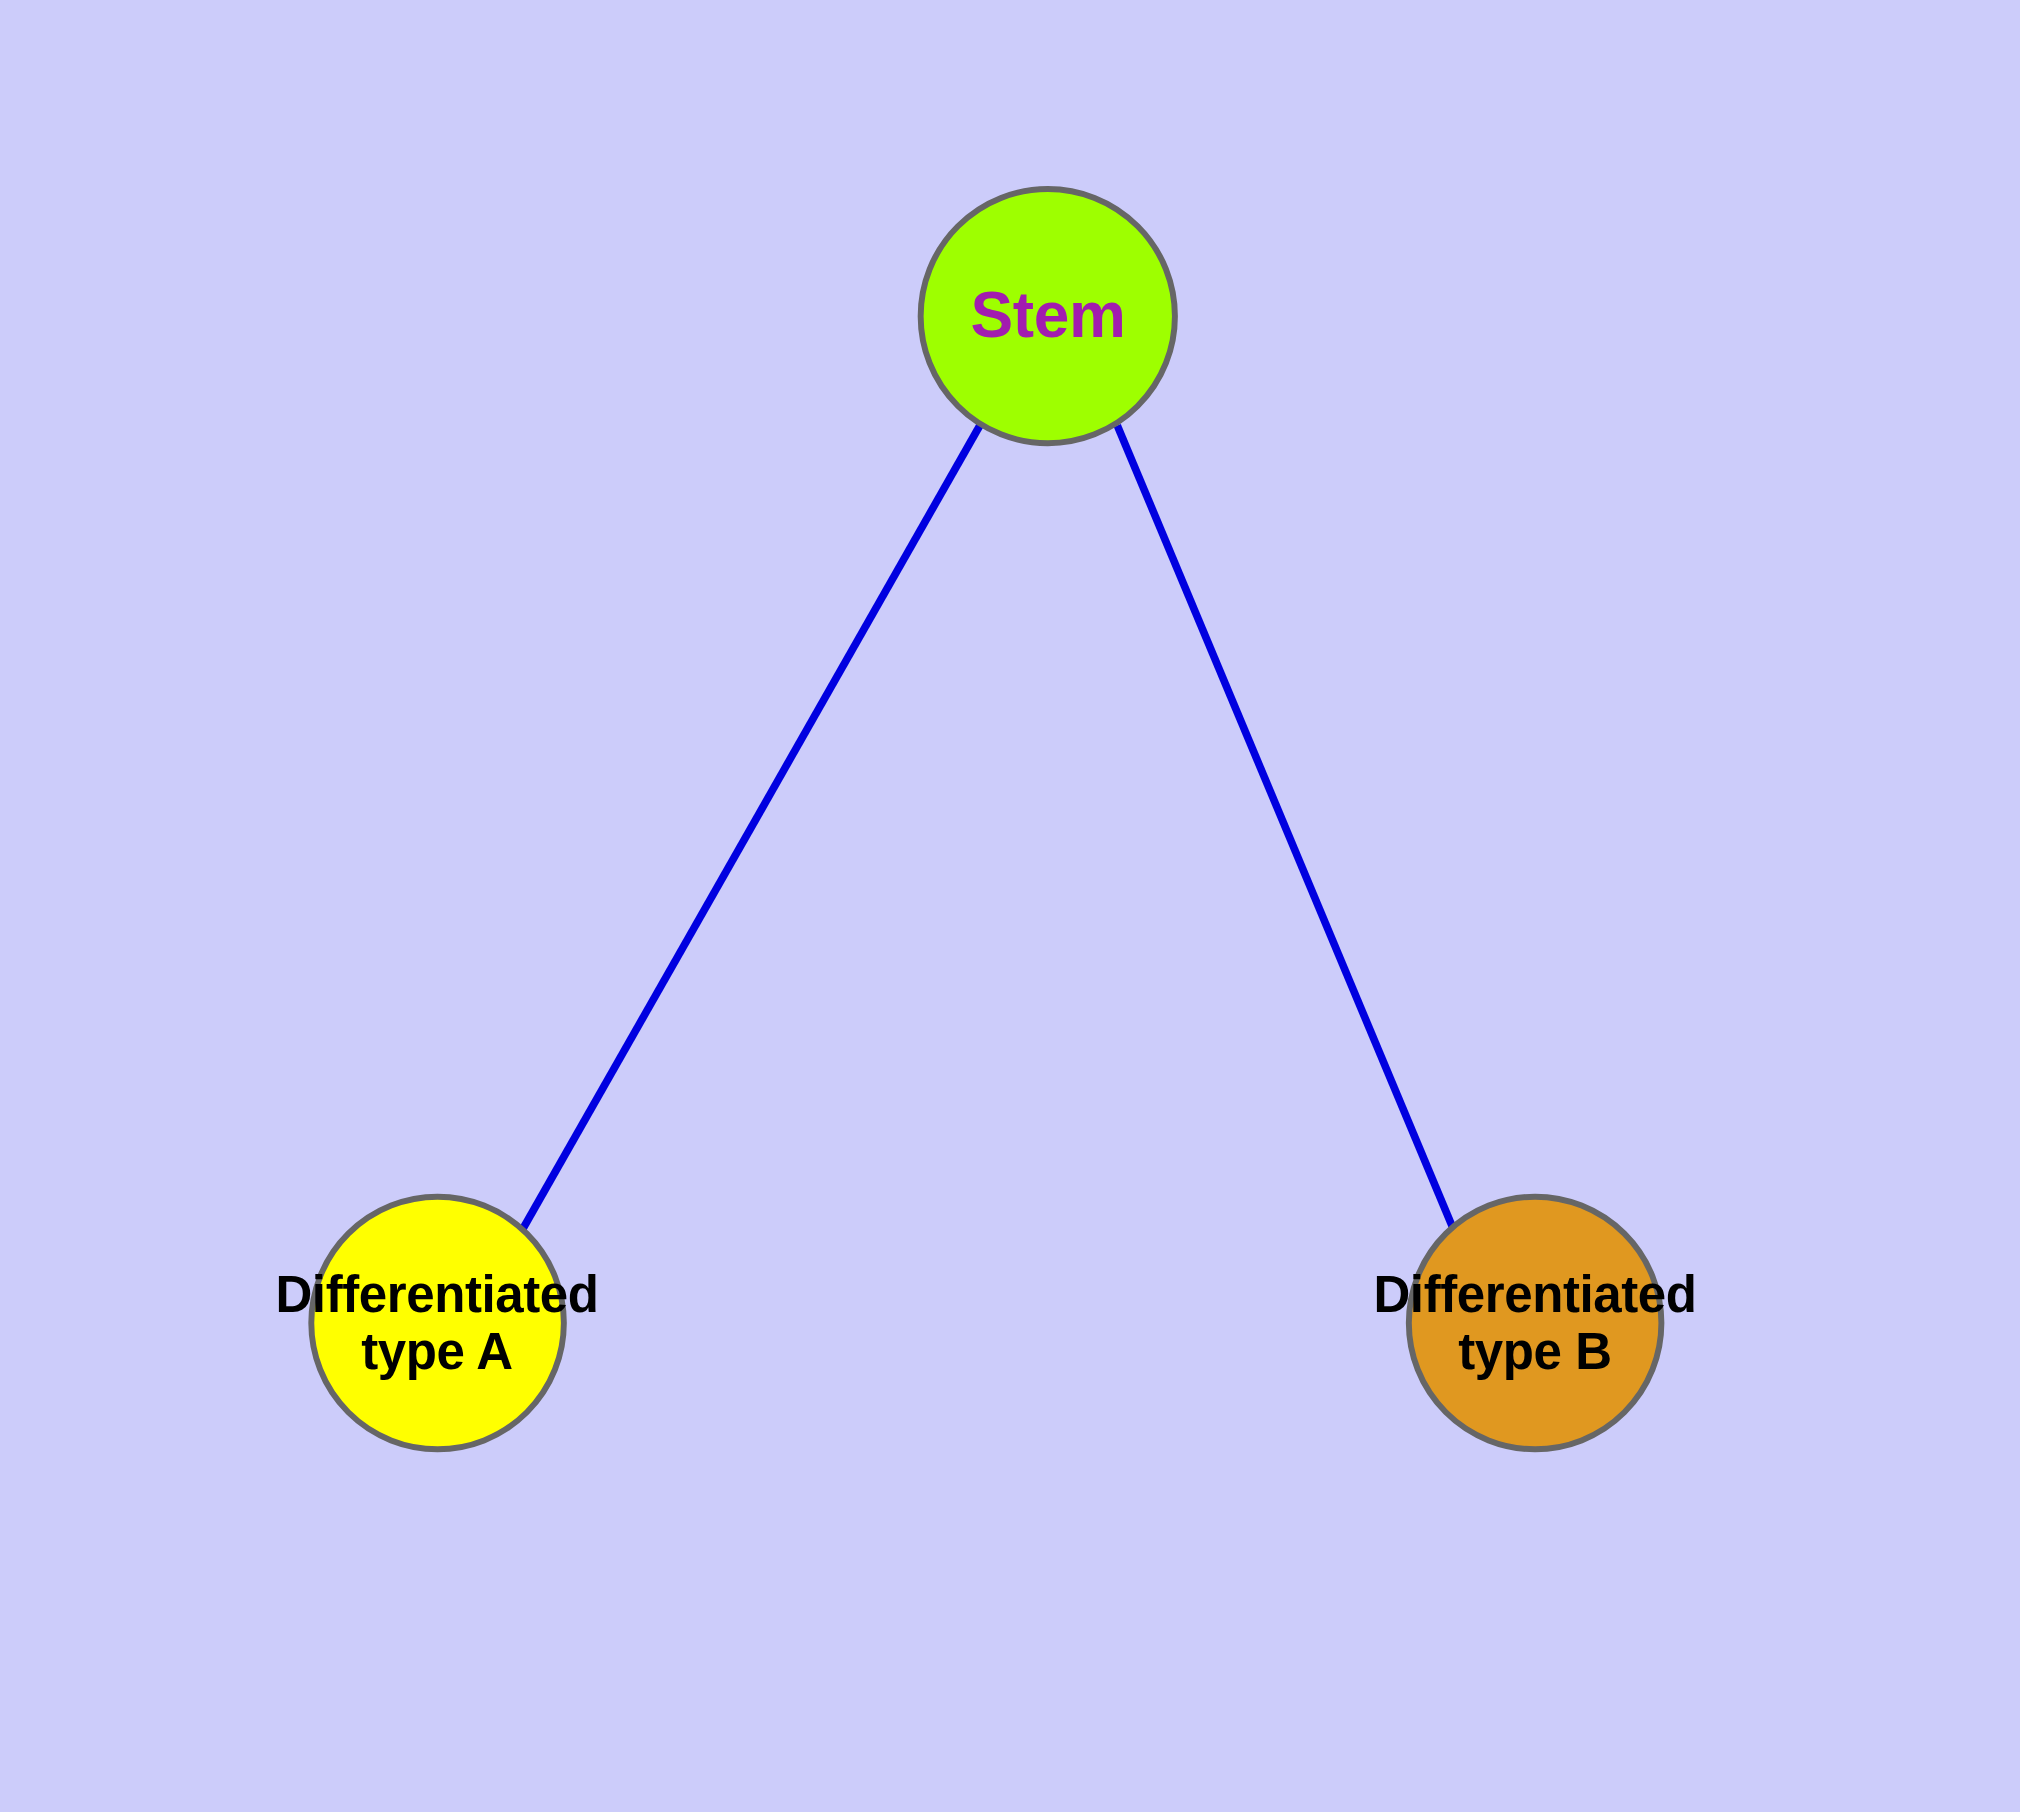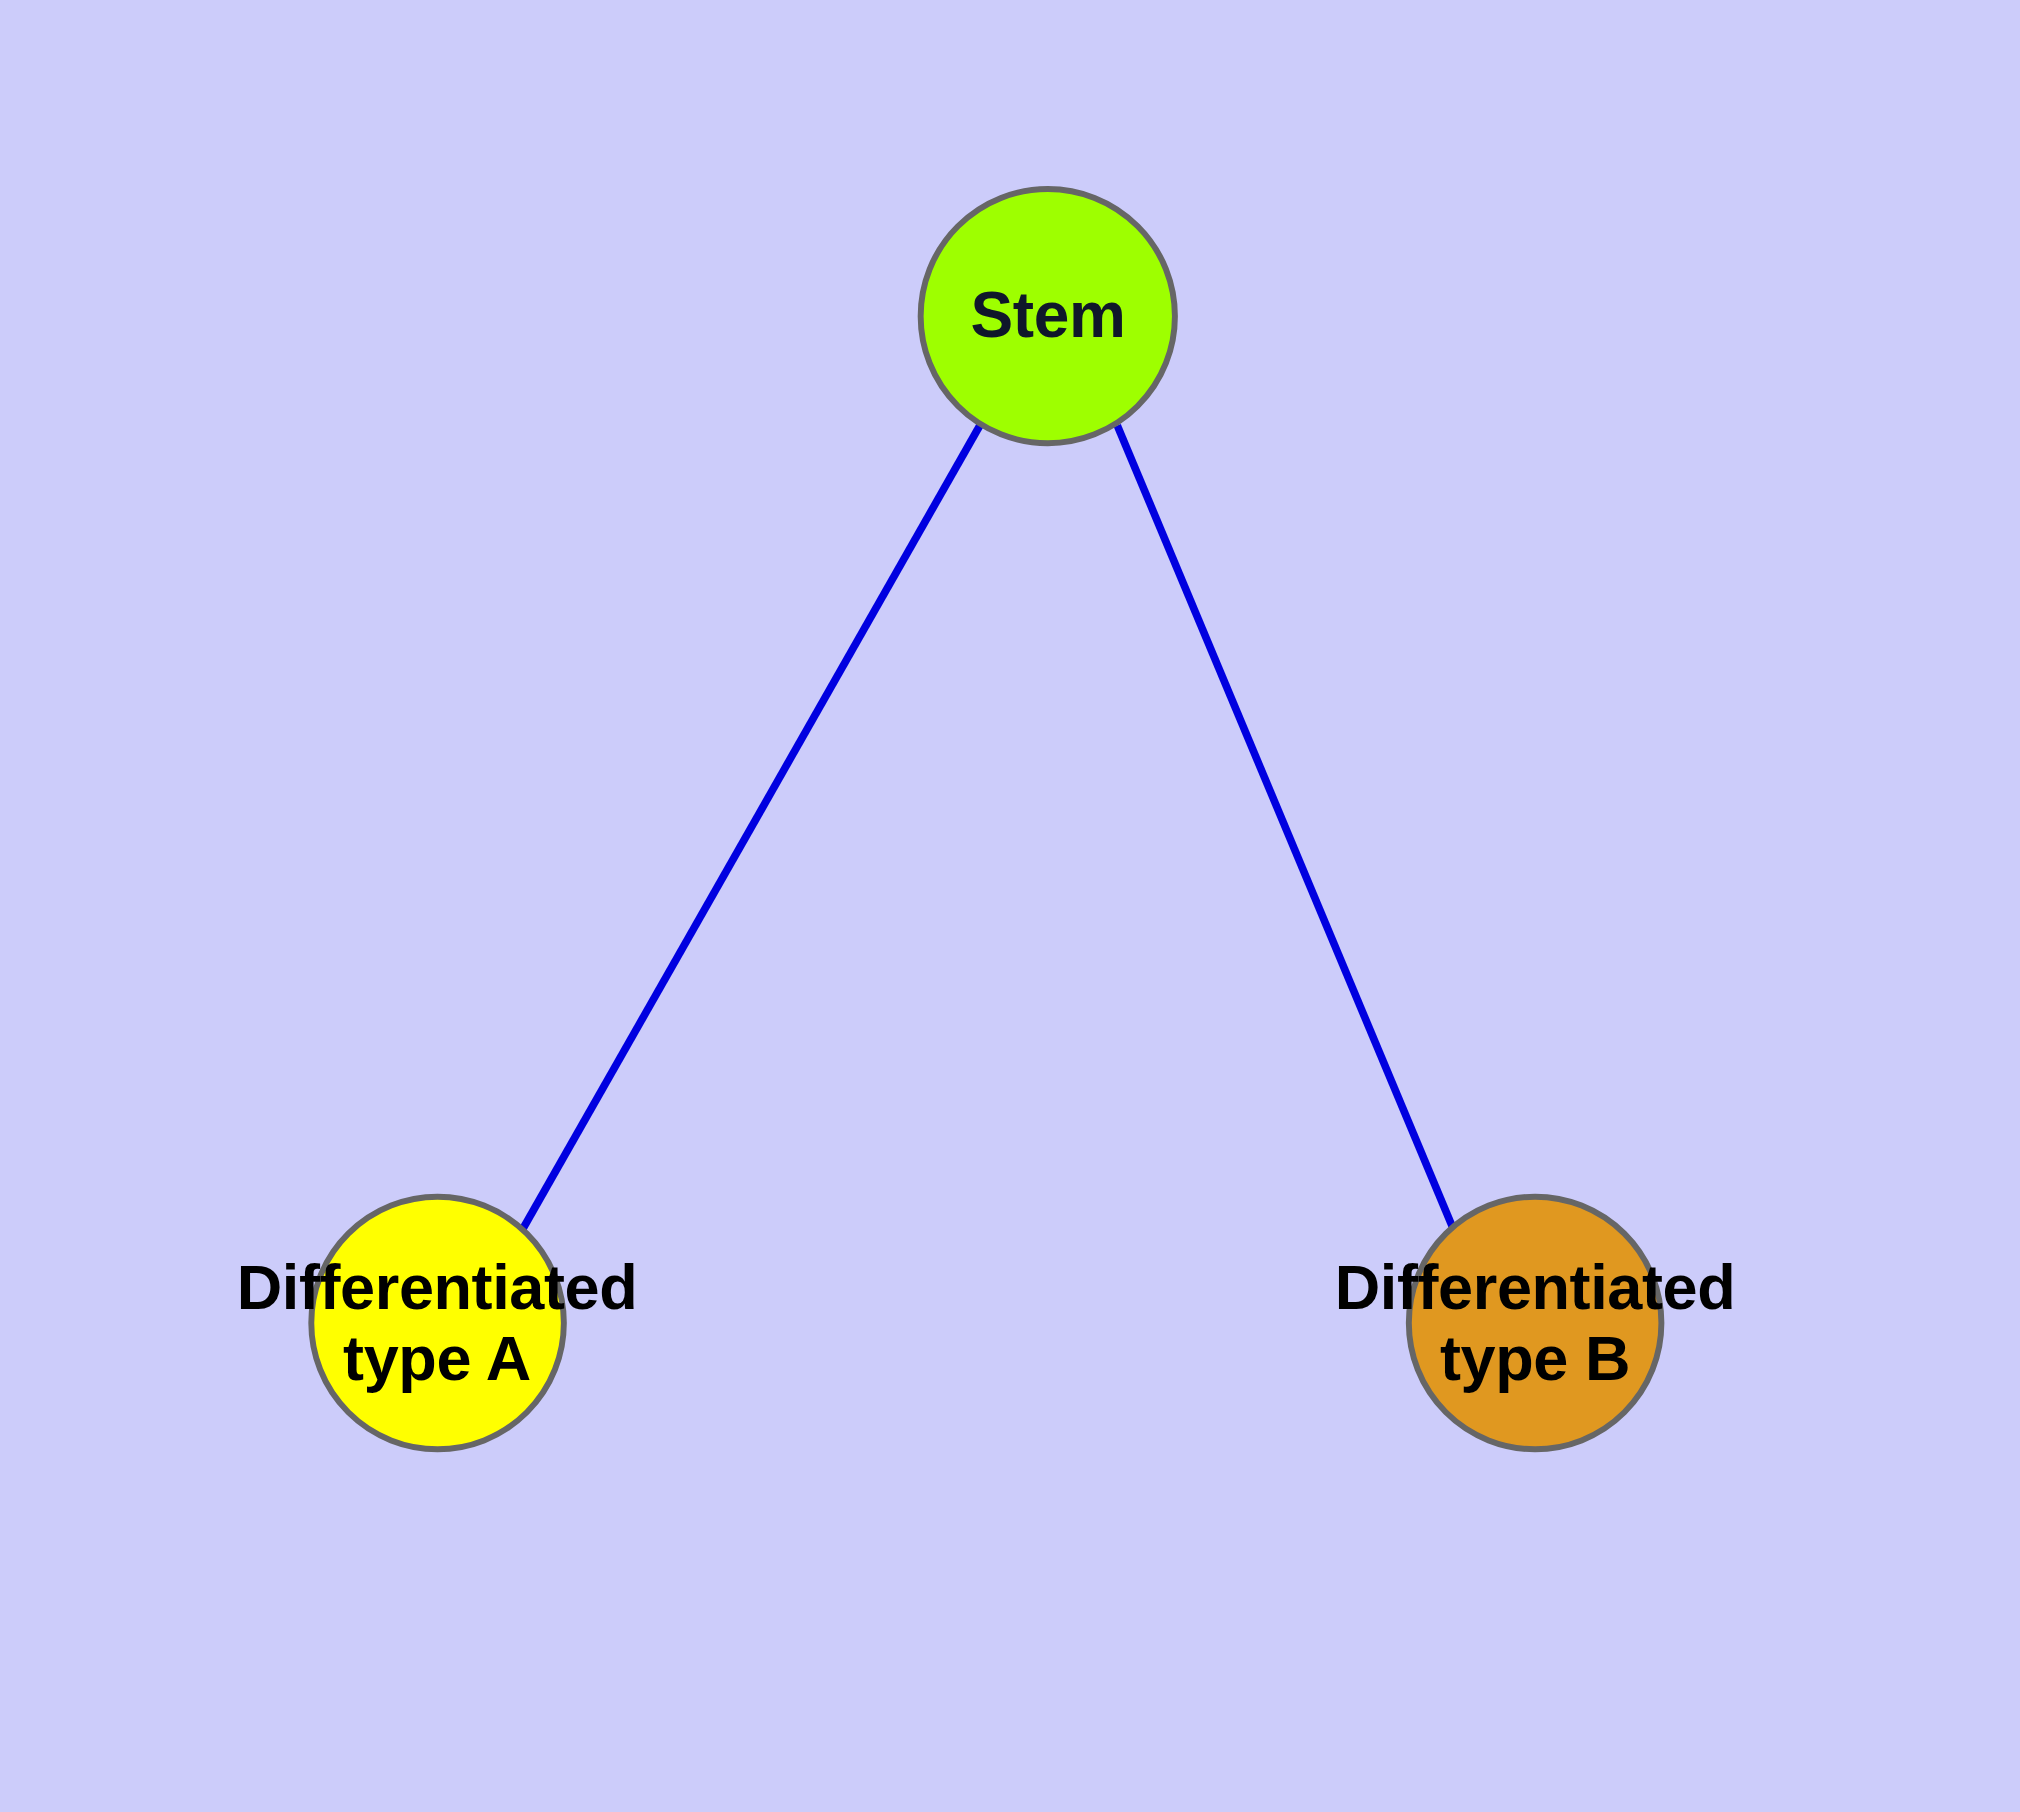--- a/index.html
+++ b/index.html
@@ -30,40 +30,40 @@
     white-space: pre;
     line-height: 1.12;
     letter-spacing: -0.4px;
     pointer-events: none;
     transform: translate(-50%, -50%);
   }
   .node-label.big {
     font-size: 64px;
   }
   .node-label.multi {
-    font-size: 63px;
+    font-size: 51px;
   }
 </style>
 </head>
 <body>
 
 <div id="canvas" style="width: 2021px; height: 1812px; background: rgb(204, 204, 250);">
 
   <svg id="graph-svg" viewBox="0 0 2384 2138">
     <g>
       <line x1="1157" y1="500" x2="616" y2="1451" stroke="#0000e0" stroke-width="9" stroke-linecap="butt"></line>
       <line x1="1318" y1="502" x2="1714" y2="1449" stroke="#0000e0" stroke-width="9" stroke-linecap="butt"></line>
     </g>
     <g>
       <circle cx="1236" cy="373" r="150" fill="#9eff00" stroke="#666666" stroke-width="7"></circle>
       <circle cx="516" cy="1561" r="149" fill="#ffff00" stroke="#666666" stroke-width="7"></circle>
       <circle cx="1811" cy="1561" r="149" fill="#e09820" stroke="#666666" stroke-width="7"></circle>
     </g>
   </svg>
 
-  <div class="node-label big" style="left: 1048px; top: 316px; color: #0f172a;">Stem</div>
+  <div class="node-label big" style="left: 1048px; top: 316px; color: #a21caf;">Stem</div>
 
   <div class="node-label multi" style="left: 437px; top: 1323px; color: rgb(0, 0, 0);"><span>Differentiated</span><br><span>type A</span></div>
 
   <div class="node-label multi" style="left: 1535px; top: 1323px; color: rgb(0, 0, 0);"><span>Differentiated</span><br><span>type B</span></div>
 
 </div>
 
 
 </body></html>

